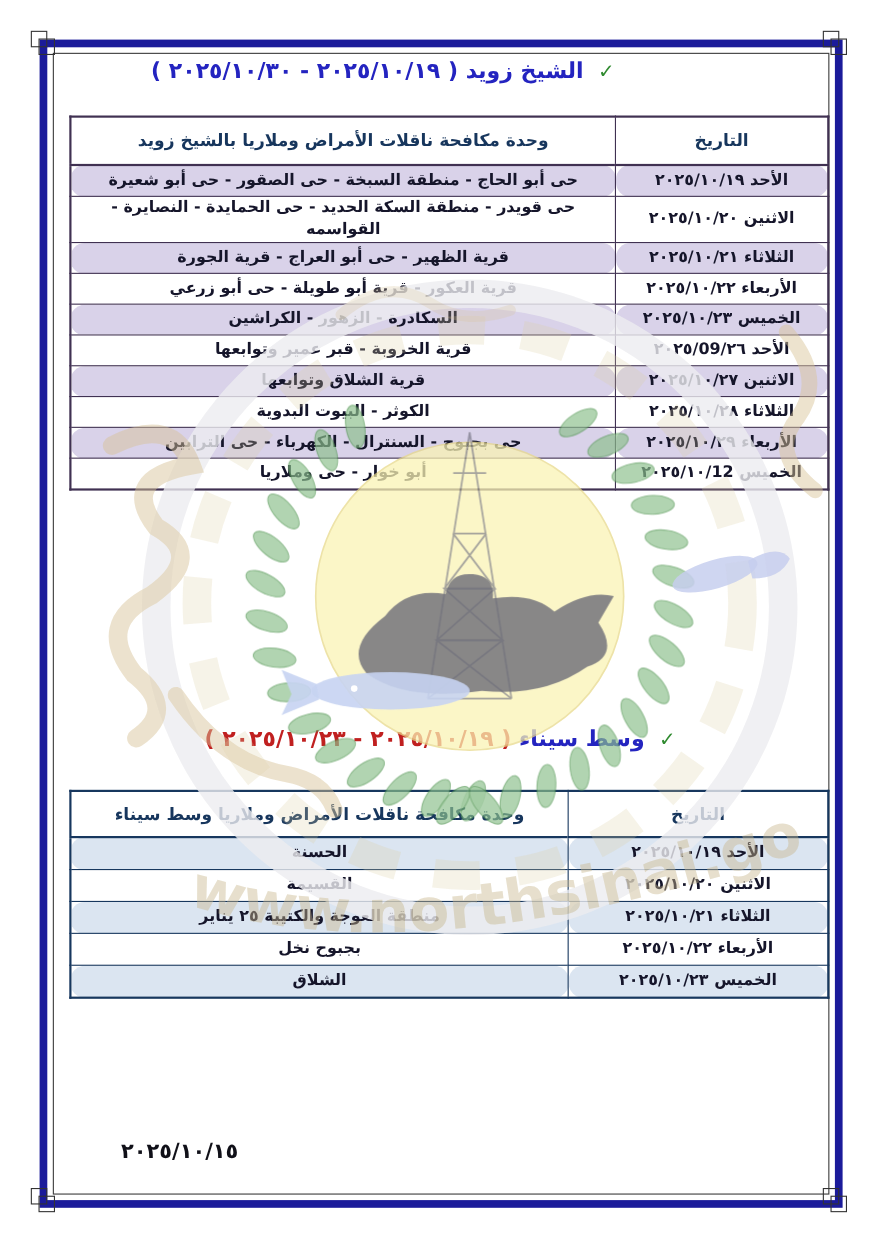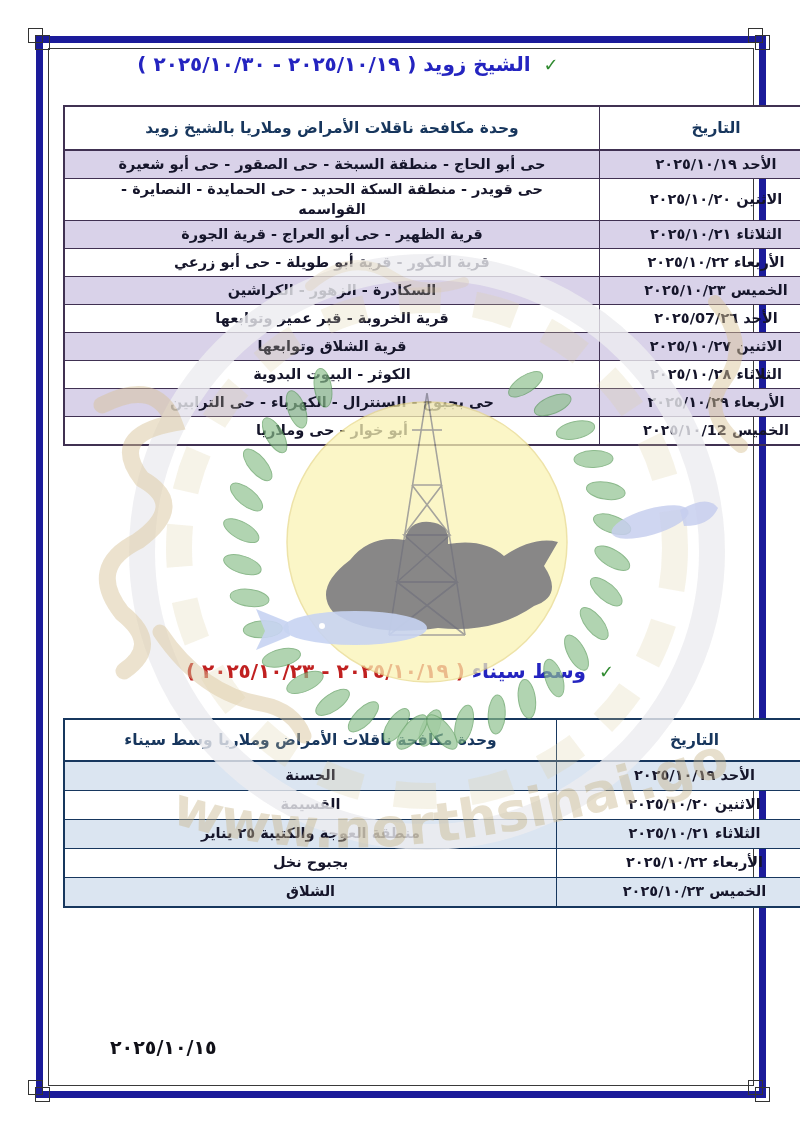--- a/index.html
+++ b/index.html
@@ -21,31 +21,31 @@
              font-weight:bold;font-size:20px;letter-spacing:.2px;}
   .sec-title .check{color:var(--green,#2f8a2f);font-size:18px;padding-left:6px;}
   .sec-title .tname{color:var(--blue,#2424c0);}
   .t1{top:52px;padding-right:104px;}
   .t2{top:659px;}
   .t1 .trange{color:var(--blue,#2424c0);margin-top:48px;}
   .t2 .trange{color:var(--red,#c02020);}
   
   table.sched{position:absolute;left:63px;width:678px;border-collapse:collapse;direction:rtl;
               table-layout:fixed;z-index:2;}
-  table.sched th,table.sched td{border:1px solid;padding:1px 22px;text-align:center;
+  table.sched th,table.sched td{border:1px solid;padding:1px 2px;text-align:center;
               font-weight:bold;overflow:hidden;}
   table.tbl1{top:105px;} table.tbl1 th,table.tbl1 td{border-color:var(--t1border,#403152);}
   table.tbl2{top:718px;} table.tbl2 th,table.tbl2 td{border-color:var(--t2border,#17375e);}
   table.sched{border:2px solid;}
   table.tbl1{border-color:var(--t1border,#403152);}
   table.tbl2{border-color:var(--t2border,#17375e);}
   table.sched thead th{height:38px;font-size:15.5px;color:var(--headtext,#17365d);
               border-bottom-width:2px;background:#fff;}
   table.tbl1 thead th{height:40px;}
-  table.sched td{font-size:14.5px;color:var(--celltext,#15152a);height:25px;line-height:1.35;}
+  table.sched td{font-size:14.5px;color:var(--celltext,#15152a);height:25px;line-height:1.35;border-radius:13px;}
   table.tbl2 td{height:26px;text-align:center;}
   .datecol1{width:188px;} .unitcol1{width:490px;}
   .datecol2{width:231px;} .unitcol2{width:447px;}
   
   .footer-date{position:absolute;left:110px;top:1036px;font-size:19px;font-weight:bold;
                color:#101018;letter-spacing:3px;direction:rtl;}
   
   .watermark{position:absolute;left:60px;top:230px;width:700px;height:690px;z-index:3;
              pointer-events:none;opacity:.8;}
 </style>
@@ -175,21 +175,21 @@
         </tr>
         <tr>
           <td class="datecol1">الأربعاء ٢٠٢٥/١٠/٢٢</td>
           <td class="unitcol1">قرية العكور - قرية أبو طويلة - حى أبو زرعي</td>
         </tr>
         <tr style="background: rgb(217, 210, 233);">
           <td class="datecol1">الخميس ٢٠٢٥/١٠/٢٣</td>
           <td class="unitcol1">السكادرة - الزهور - الكراشين</td>
         </tr>
         <tr>
-          <td class="datecol1">الأحد ٢٠٢٥/07/٢٦</td>
+          <td class="datecol1">الأحد ٢٠٢٥/09/٢٦</td>
           <td class="unitcol1">قرية الخروبة - قبر عمير وتوابعها</td>
         </tr>
         <tr style="background: rgb(217, 210, 233);">
           <td class="datecol1">الاثنين ٢٠٢٥/١٠/٢٧</td>
           <td class="unitcol1">قرية الشلاق وتوابعها</td>
         </tr>
         <tr>
           <td class="datecol1">الثلاثاء ٢٠٢٥/١٠/٢٨</td>
           <td class="unitcol1">الكوثر - البيوت البدوية</td>
         </tr>

